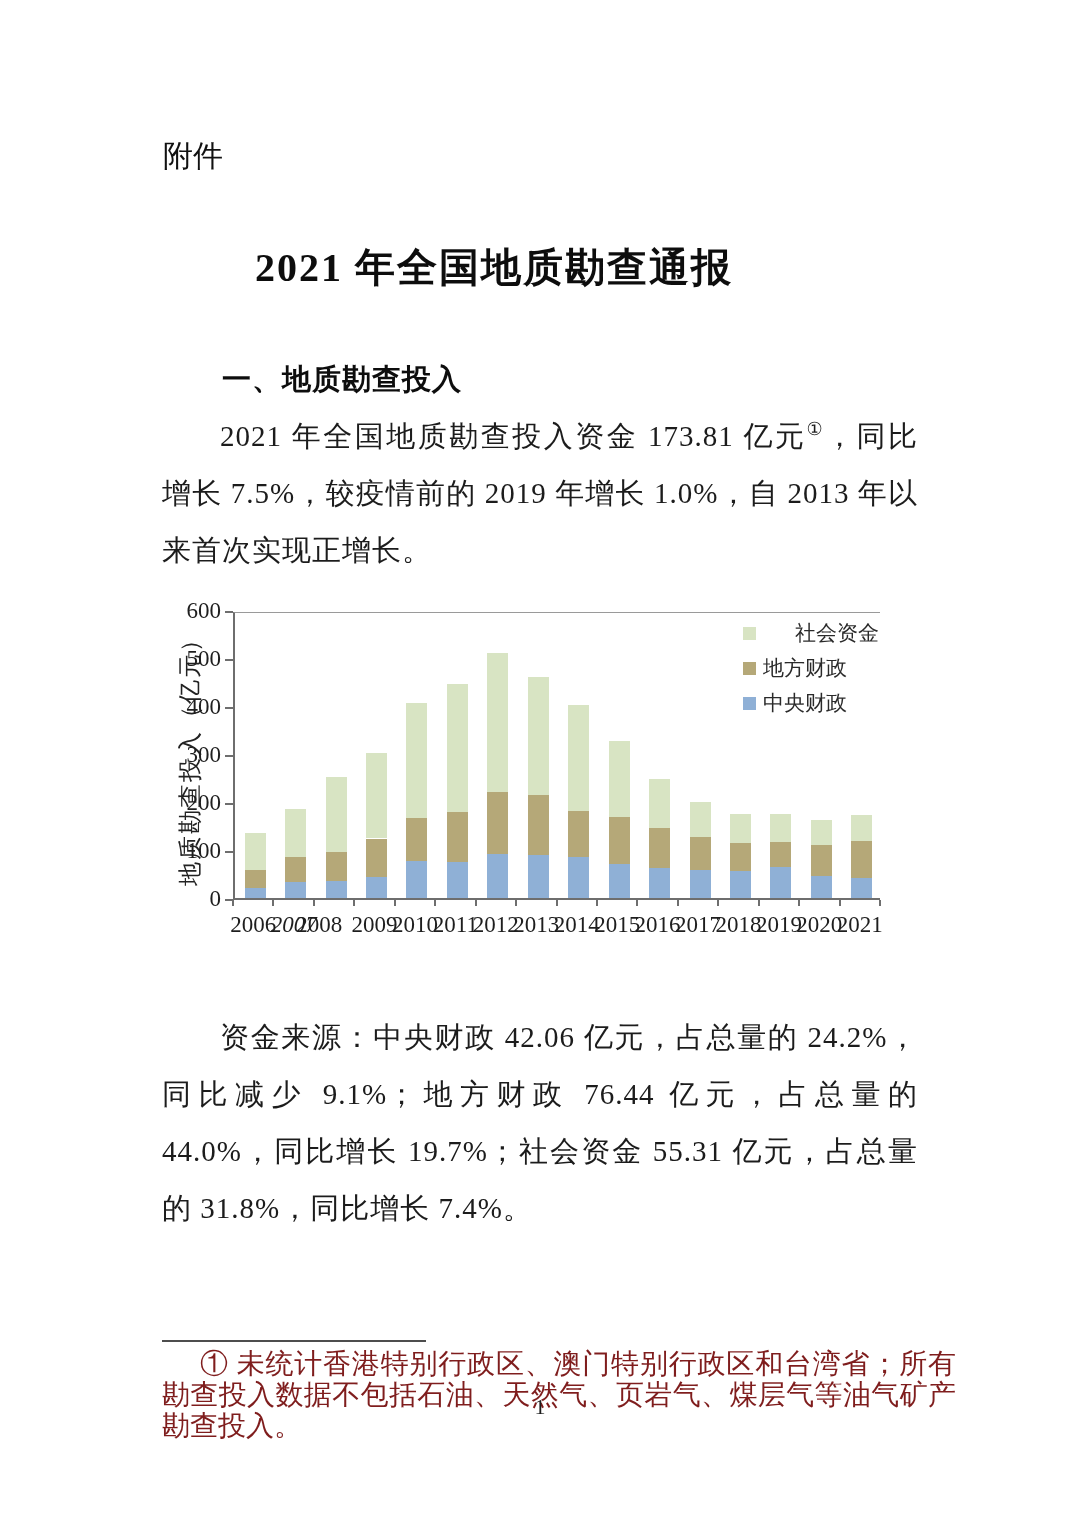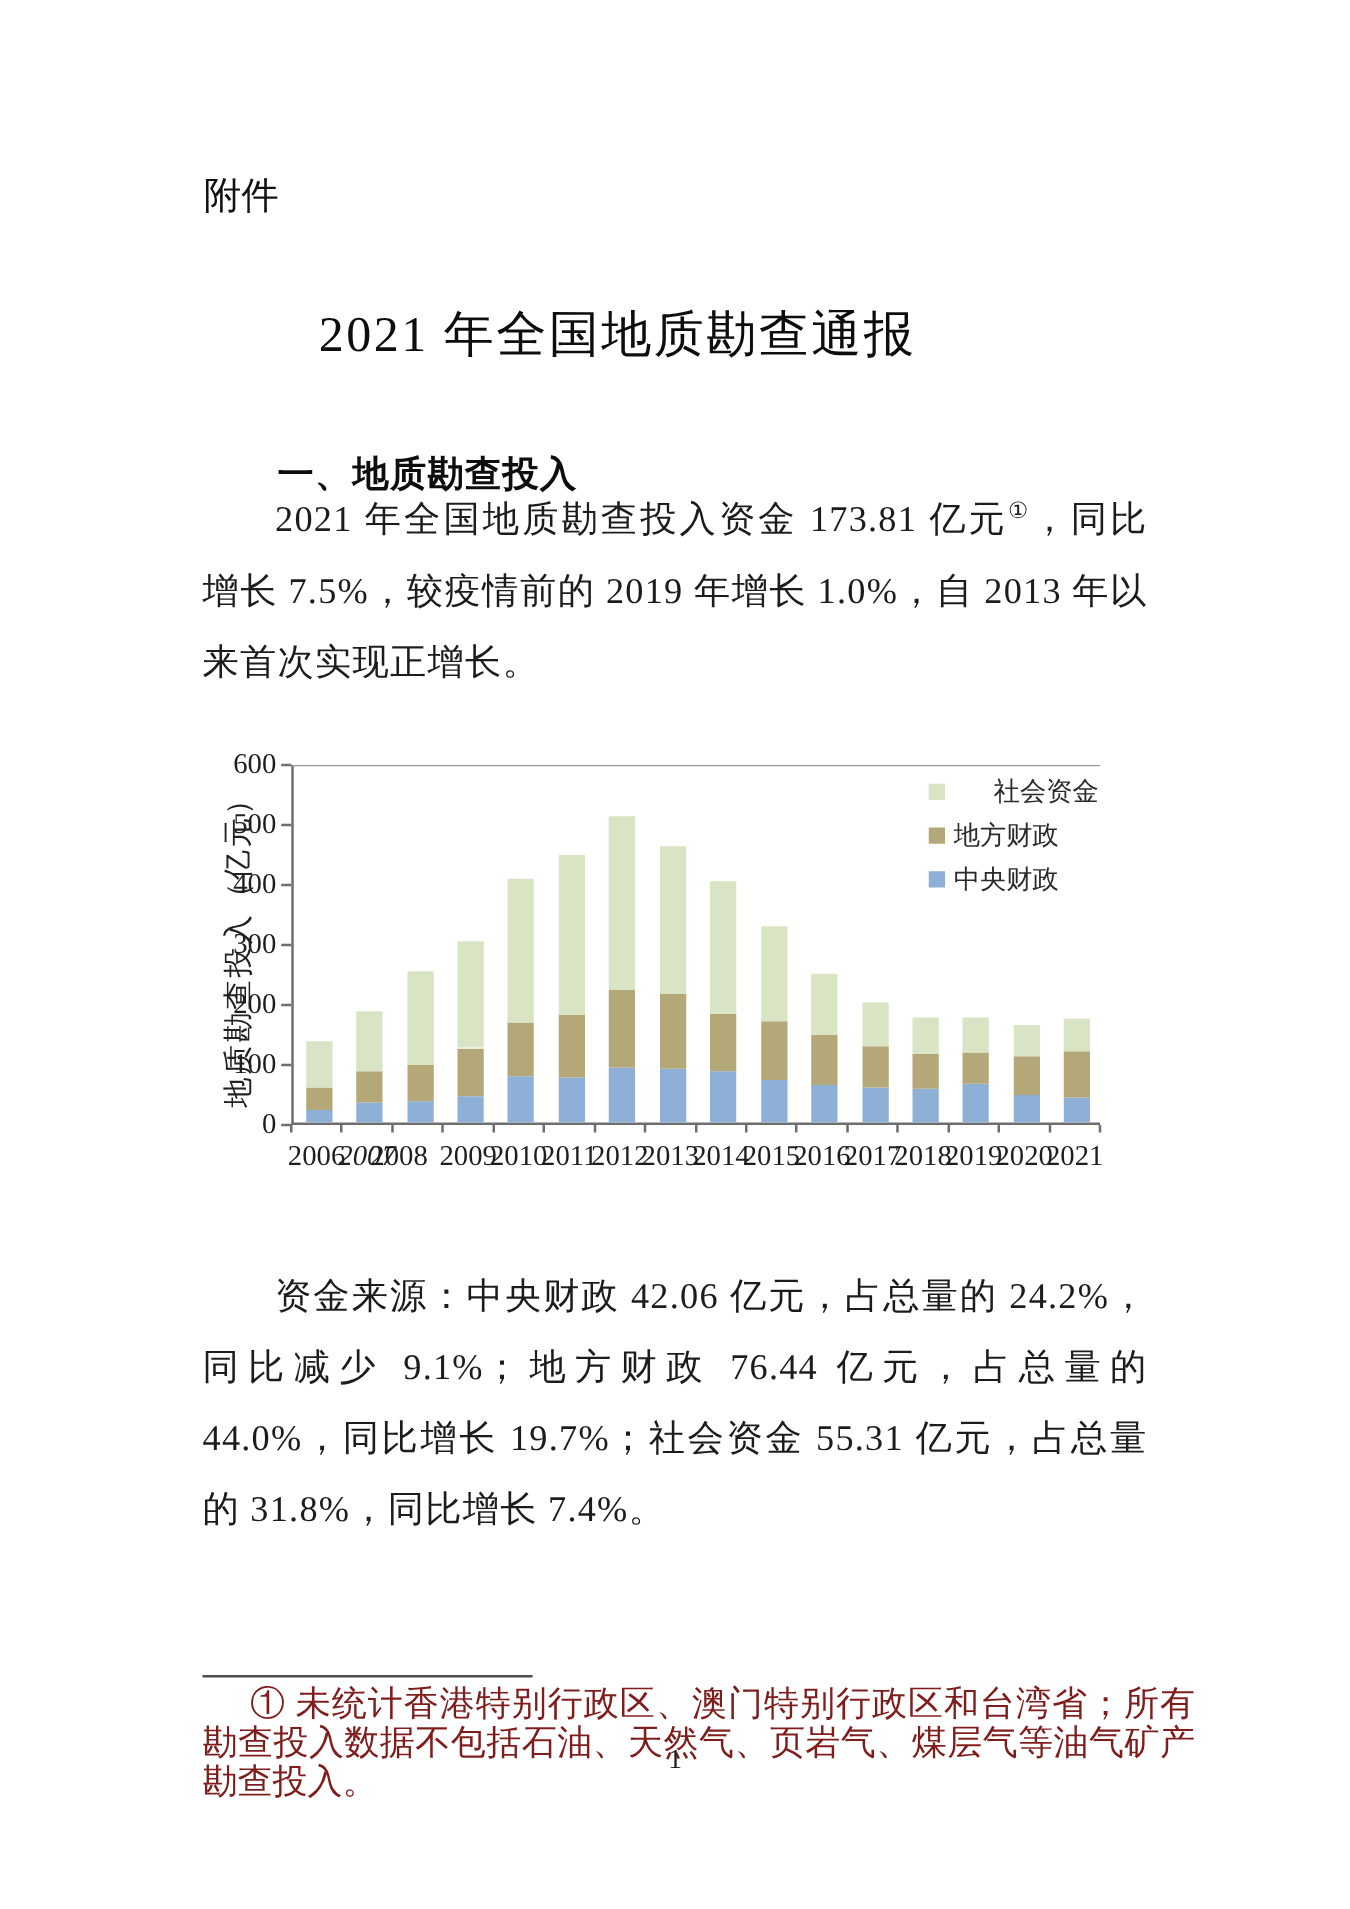--- a/index.html
+++ b/index.html
@@ -13,34 +13,34 @@
     overflow:hidden;
   }
   .attachment {
     position:absolute; left:163px; top:136px;
     font-family:"Liberation Sans","DejaVu Sans",sans-serif;
     font-size:30px; font-weight:500; color:#111;
   }
   .doc-title {
     position:absolute; left:0; top:240px; width:988px;
     text-align:center;
-    font-size:40px; font-weight:400; letter-spacing:2px; color:#0d0d0d;
+    font-size:40px; font-weight:700; letter-spacing:2px; color:#0d0d0d;
   }
   .section-heading {
     position:absolute; left:222px; top:360px;
     font-family:"Liberation Sans","DejaVu Sans",sans-serif;
     font-size:29px; font-weight:700; letter-spacing:1px; color:#0d0d0d;
   }
   .body-para {
     position:absolute; left:162px; width:756px;
     font-size:29px; line-height:57px;
     text-align:justify; text-indent:58px;
     letter-spacing:1px;
   }
-  .p1 { top:388px; }
+  .p1 { top:408px; }
   .p2 { top:1009px; }
   .p3 { top:1228px; }
   .fn-ref { font-size:18px; vertical-align:super; line-height:0; }
   .figure-caption {
     position:absolute; left:162px; top:958px; width:756px;
     text-align:center; font-size:28px; font-weight:600; letter-spacing:1px;
   }
   
   .chart { position:absolute; left:173px; top:595px; width:717px; height:355px; }
   .plot {

